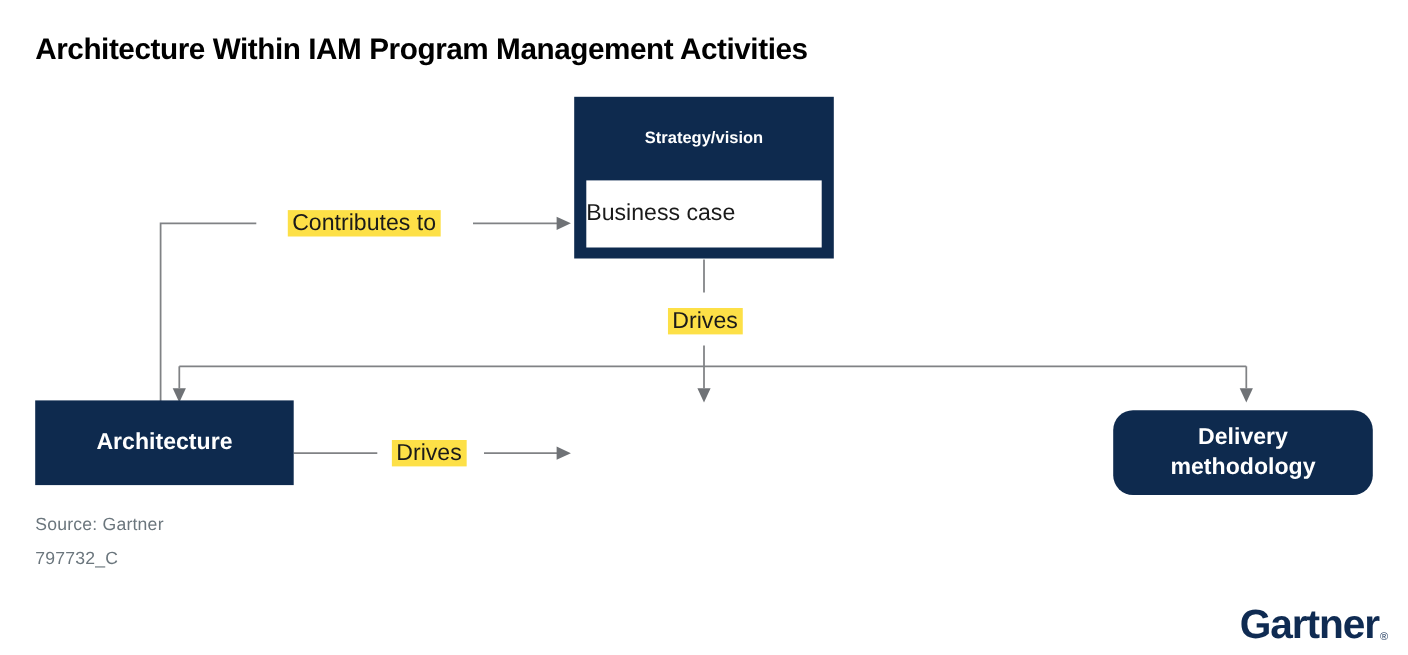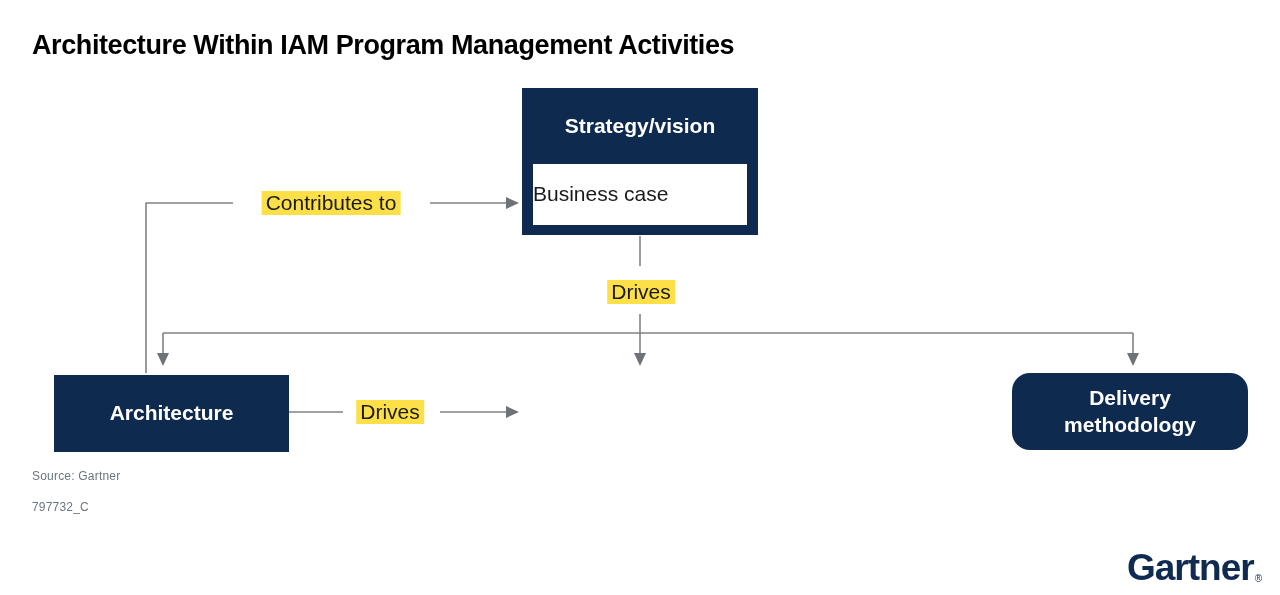--- a/index.html
+++ b/index.html
@@ -33,37 +33,37 @@
     color:var(--white);
     display:flex;align-items:center;justify-content:center;
     text-align:center;
     font-weight:700;font-size:21px;
     line-height:1.25;
   }
   .node .wrap-label{display:block;padding:0 34px;}
   .node.strategy{display:block;}
   .node-title{
     height:76px;display:flex;align-items:center;justify-content:center;
-    font-weight:700;font-size:21px;color:var(--white);
+    font-weight:700;font-size:15px;color:var(--white);
   }
   .subnode{
     margin:0 11px;height:61px;
     background:var(--white);
     display:flex;align-items:center;justify-content:flex-start;
     color:var(--text);font-weight:400;font-size:21px;
   }
   .edge-label{
     position:absolute;
     transform:translate(-50%,-50%);
     font-size:21px;color:var(--text);font-weight:400;
     background:#fde047;padding:0 4px;white-space:nowrap;
   }
   .source{
     position:absolute;left:32px;
-    font-size:12px;color:var(--muted);letter-spacing:0.2px;
+    font-size:16px;color:var(--muted);letter-spacing:0.2px;
   }
   .logo{
     position:absolute;right:20px;top:549px;
     color:var(--logo);
     font-size:37px;font-weight:700;letter-spacing:-1px;
     line-height:1;
   }
   .logo .reg{font-size:10px;font-weight:400;vertical-align:baseline;position:relative;top:2px;left:1px;}
 </style>
 </head>
@@ -93,21 +93,21 @@
     <polygon class="head" points="519,412 506,406 506,418"></polygon>
   </svg>
 
   <div class="node strategy" style="left:522px;top:88px;width:236px;height:147px;">
     <div class="node-title">Strategy/vision</div>
     <div class="subnode">
       <span>Business case</span>
     </div>
   </div>
 
-  <div class="node" style="left:32px;top:375px;width:235px;height:77px;margin-left:22px;">
+  <div class="node" style="left:32px;top:364px;width:235px;height:77px;">
     <span>Architecture</span>
   </div>
 
 
   <div class="node" style="left:1012px;top:373px;width:236px;height:77px;border-radius:18px;">
     <span class="wrap-label">Delivery methodology</span>
   </div>
 
   <div class="edge-label" style="left:331px;top:203px;">Contributes to</div>
   <div class="edge-label" style="left:641px;top:292px;">Drives</div>

